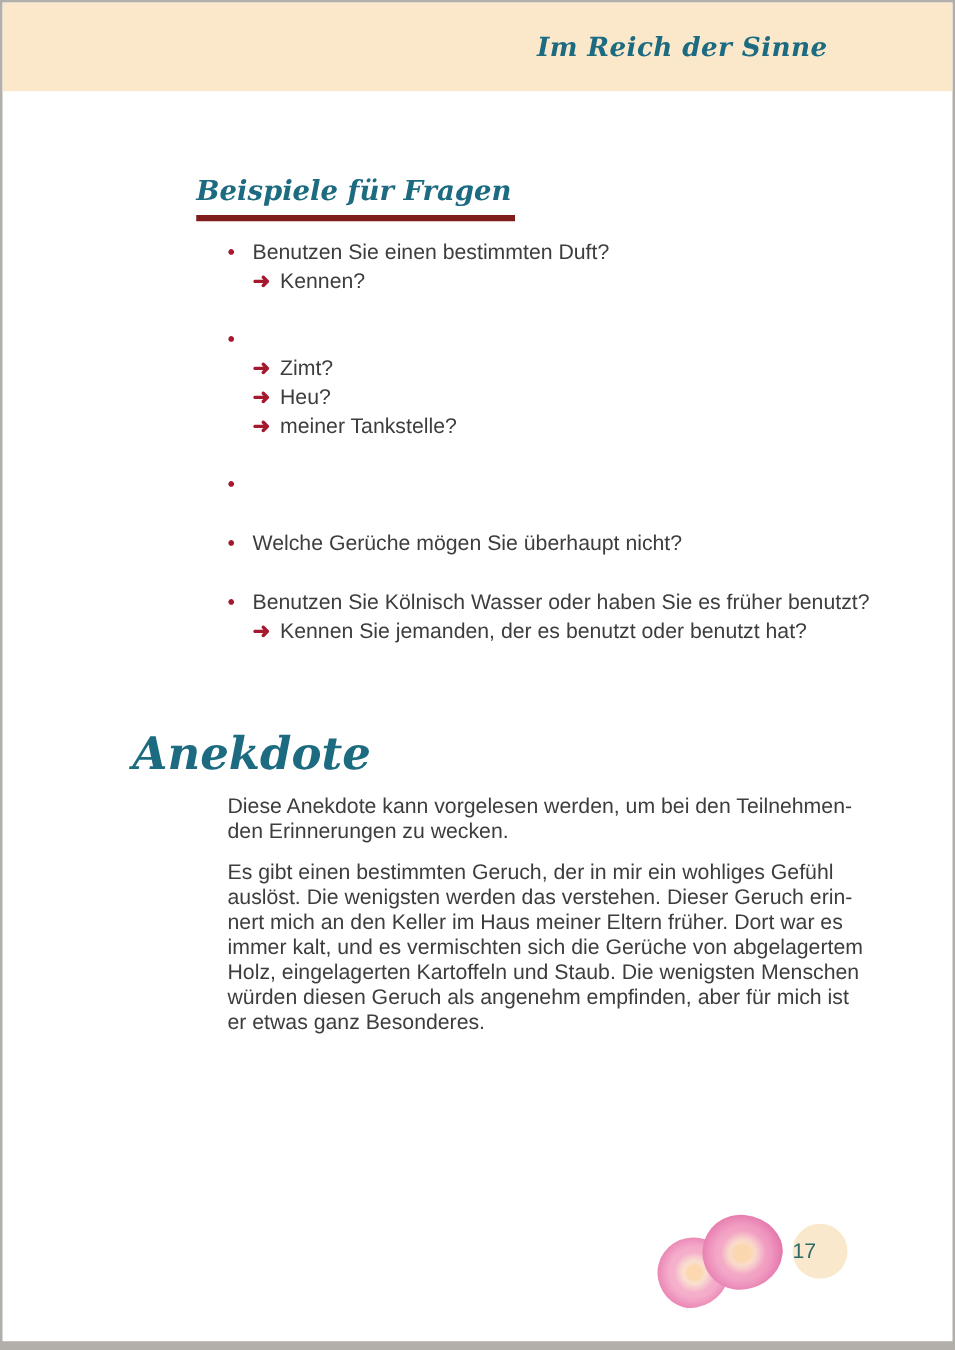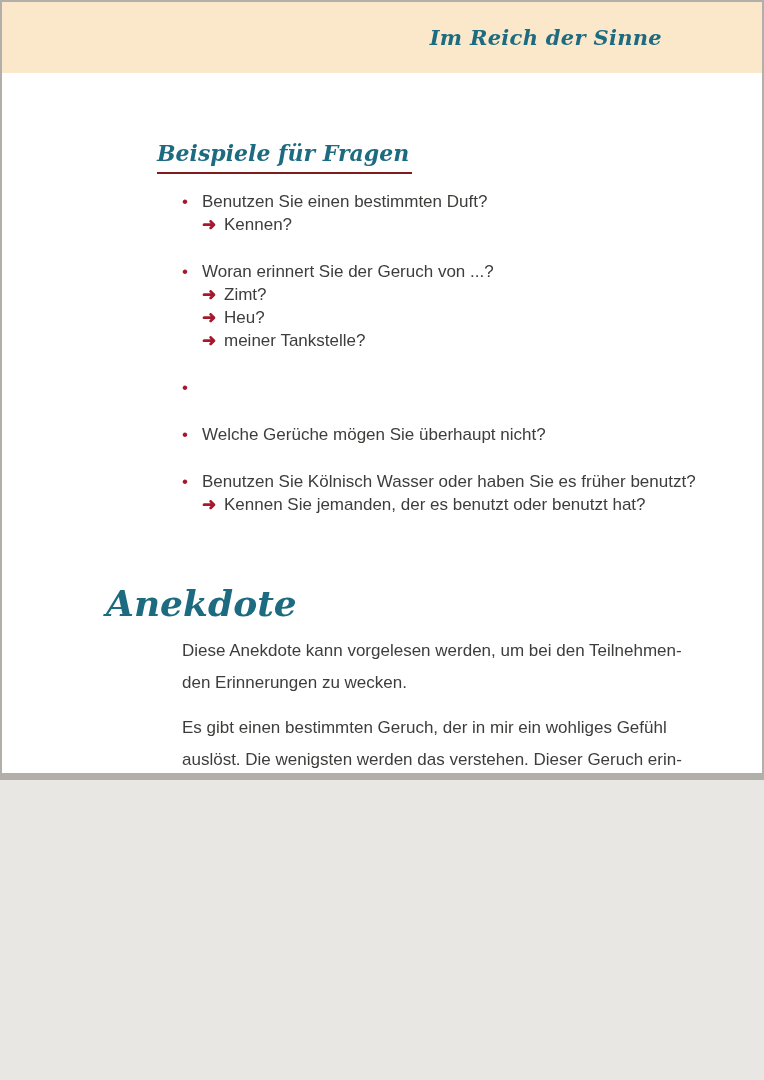--- a/index.html
+++ b/index.html
@@ -1,19 +1,19 @@
 <!DOCTYPE html>
 <html lang="de"><head>
 <meta charset="utf-8">
 <style>
   * { margin:0; padding:0; box-sizing:border-box; }
   html,body { background:#e9e7e4; }
   .page {
     position:relative;
-    width:764px; height:780px;
+    width:764px; height:1080px;
     margin:0 auto;
     background:#ffffff;
     border:2px solid #b2afab;
     border-bottom-width:7px;
     font-family:"Liberation Sans", sans-serif;
     color:#3d3d3c;
     overflow:hidden;
   }
   
   .band {
@@ -30,21 +30,21 @@
     color:#1d6b80;
     letter-spacing:0.3px;
   }
   
   .q-heading {
     position:absolute; left:155px; top:138px;
     font-family:"DejaVu Serif", serif;
     font-style:italic; font-weight:600;
     font-size:22px; color:#1d6b80;
     padding-bottom:6px; padding-right:3px;
-    border-bottom:2px solid #7f1d1d;
+    border-bottom:5px solid #7f1d1d;
   }
   .q-list {
     position:absolute; left:180px; top:188px; width:520px;
     font-size:17px; line-height:23px;
   }
   .q-group { margin-bottom:24px; }
   .q-row { display:flex; }
   .bullet {
     width:20px; flex:0 0 20px;
     color:#a5182e; font-size:17px;
@@ -57,21 +57,21 @@
   }
   
   .a-heading {
     position:absolute; left:104px; top:580px;
     font-family:"DejaVu Serif", serif;
     font-style:italic; font-weight:600;
     font-size:36px; color:#1d6b80;
   }
   .paras {
     position:absolute; left:180px; top:633px; width:510px;
-    font-size:17px; line-height:32px;
+    font-size:17px; line-height:20px;
   }
   .paras p { white-space:pre-line; margin-bottom:13px; }
   
   .roses { position:absolute; left:518px; top:966px; width:104px; height:92px; }
   .rose {
     position:absolute; border-radius:48% 52% 55% 45% / 50% 46% 54% 50%;
   }
   .rose::after {
     content:""; position:absolute; inset:14%;
     border-radius:50% 46% 54% 50%;
@@ -118,21 +118,20 @@
       </div>
       <div class="q-follow">
         <span class="arrow">➜</span>
         <span>Kennen?</span>
       </div>
     </div>
 
     <div class="q-group">
       <div class="q-row">
         <span class="bullet">•</span>
-        <span>Woran erinnert Sie der Geruch von ...?</span>
       </div>
       <div class="q-follow">
         <span class="arrow">➜</span>
         <span>Zimt?</span>
       </div>
       <div class="q-follow">
         <span class="arrow">➜</span>
         <span>Heu?</span>
       </div>
       <div class="q-follow">

